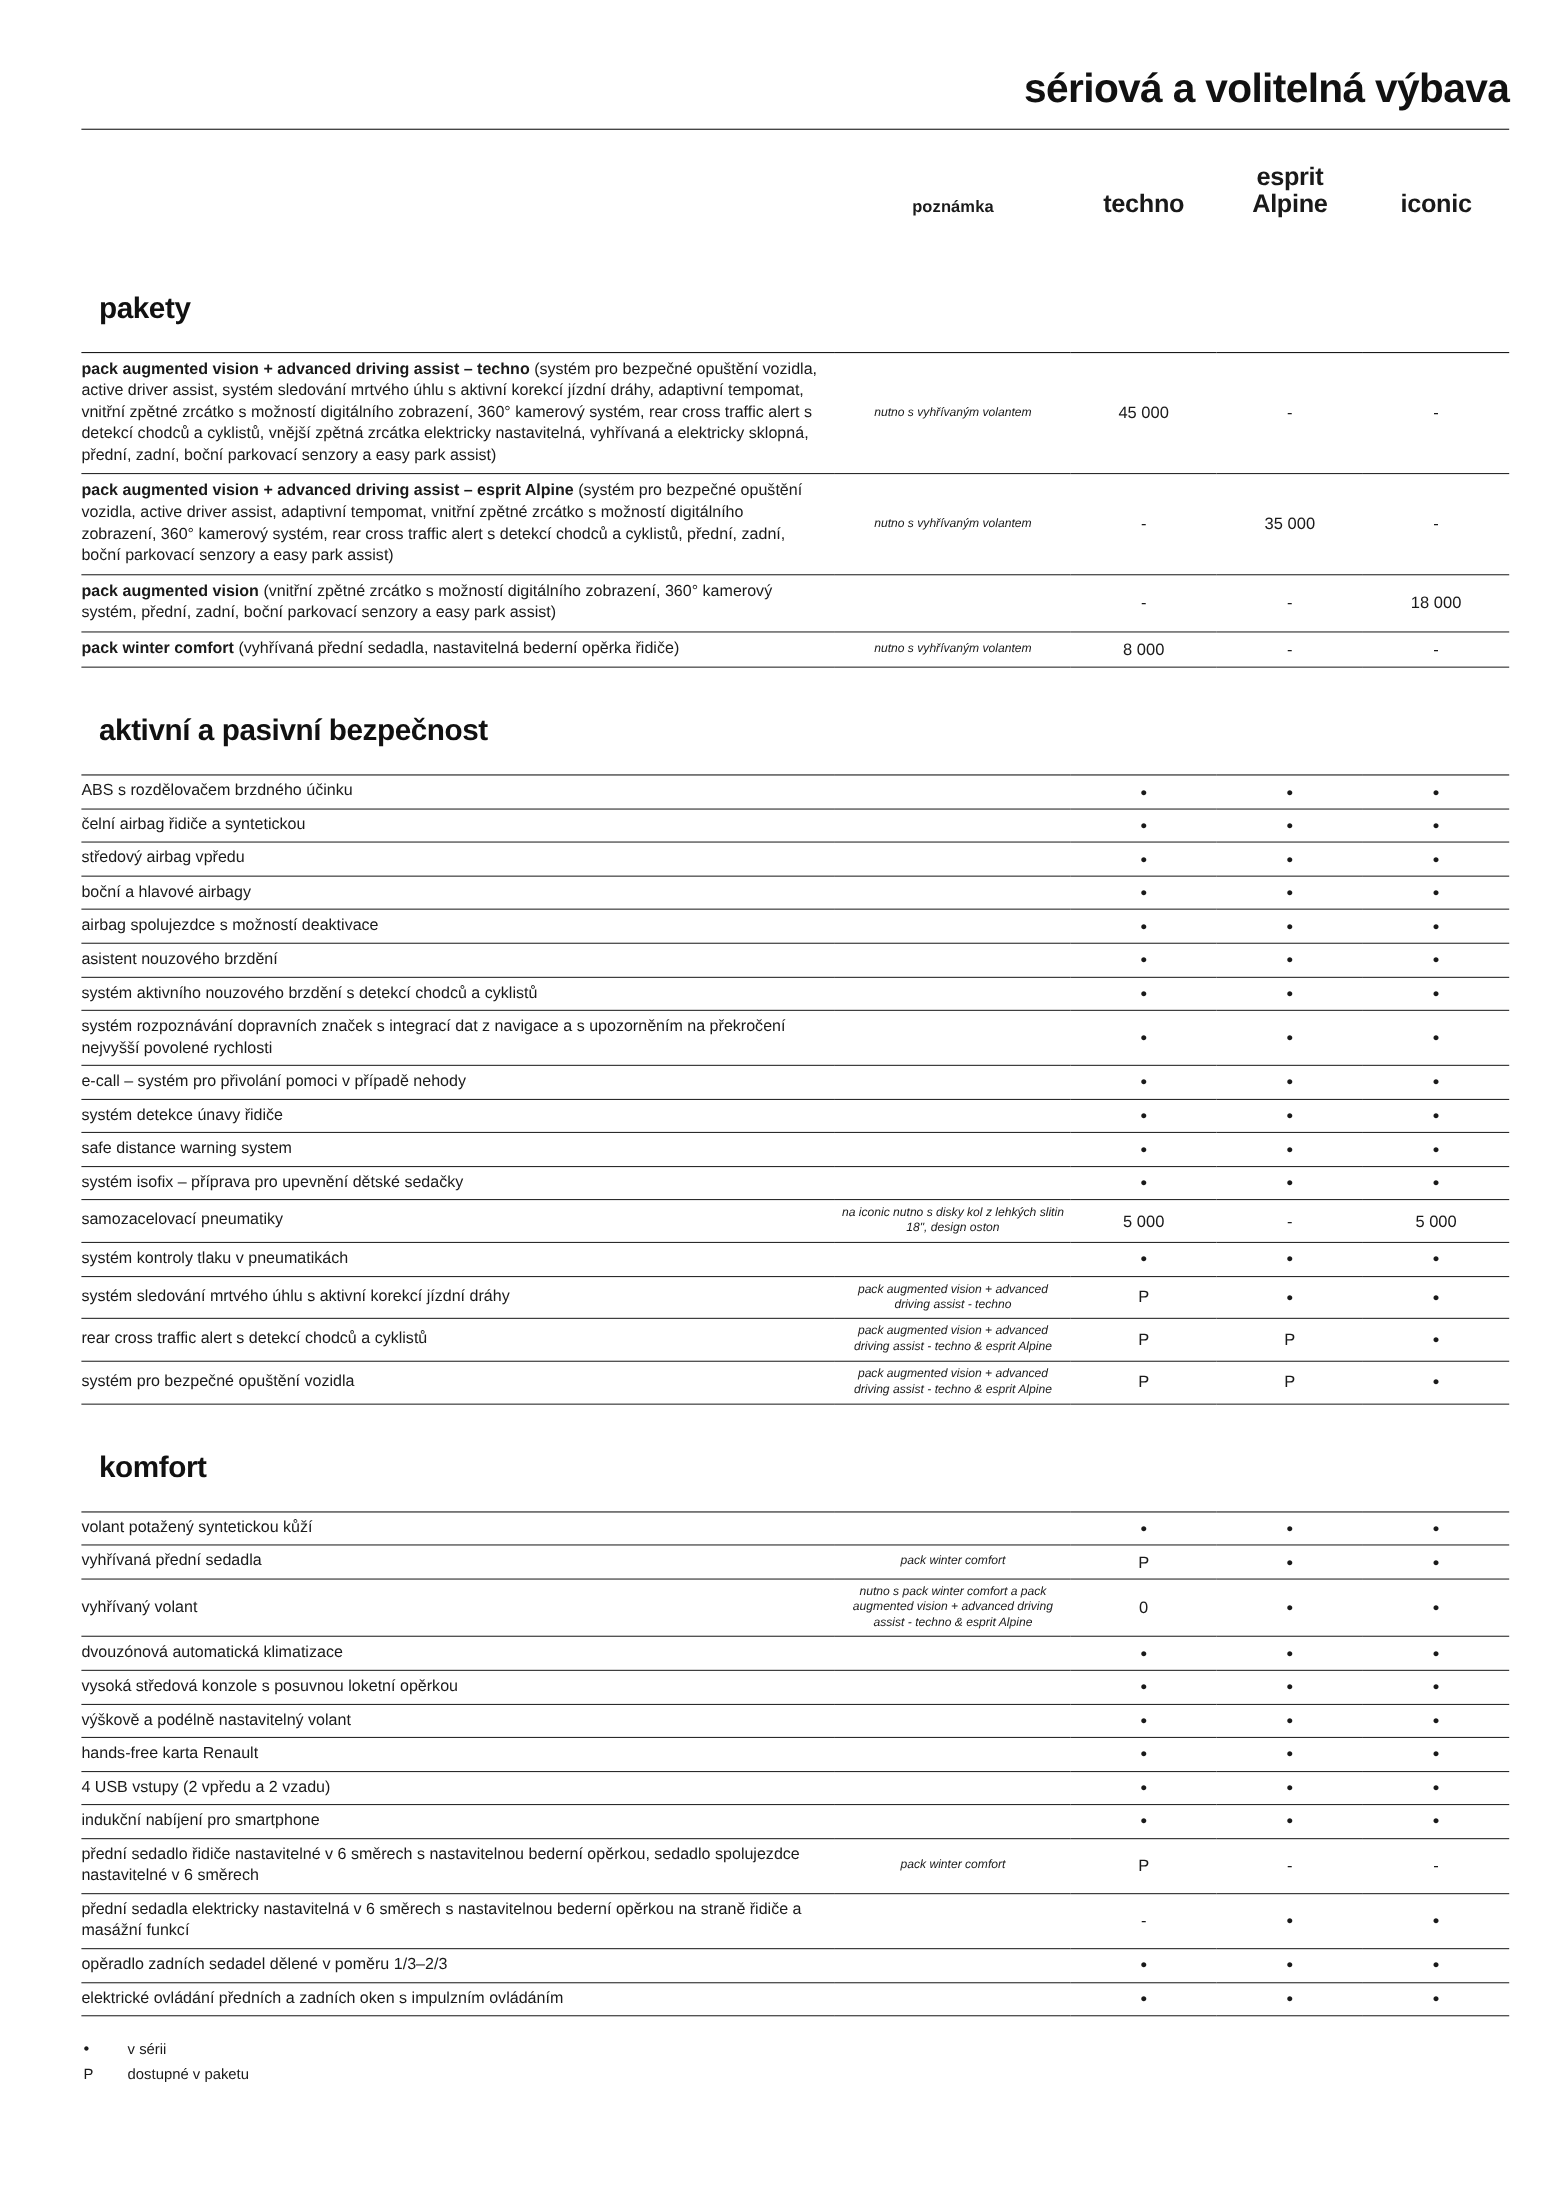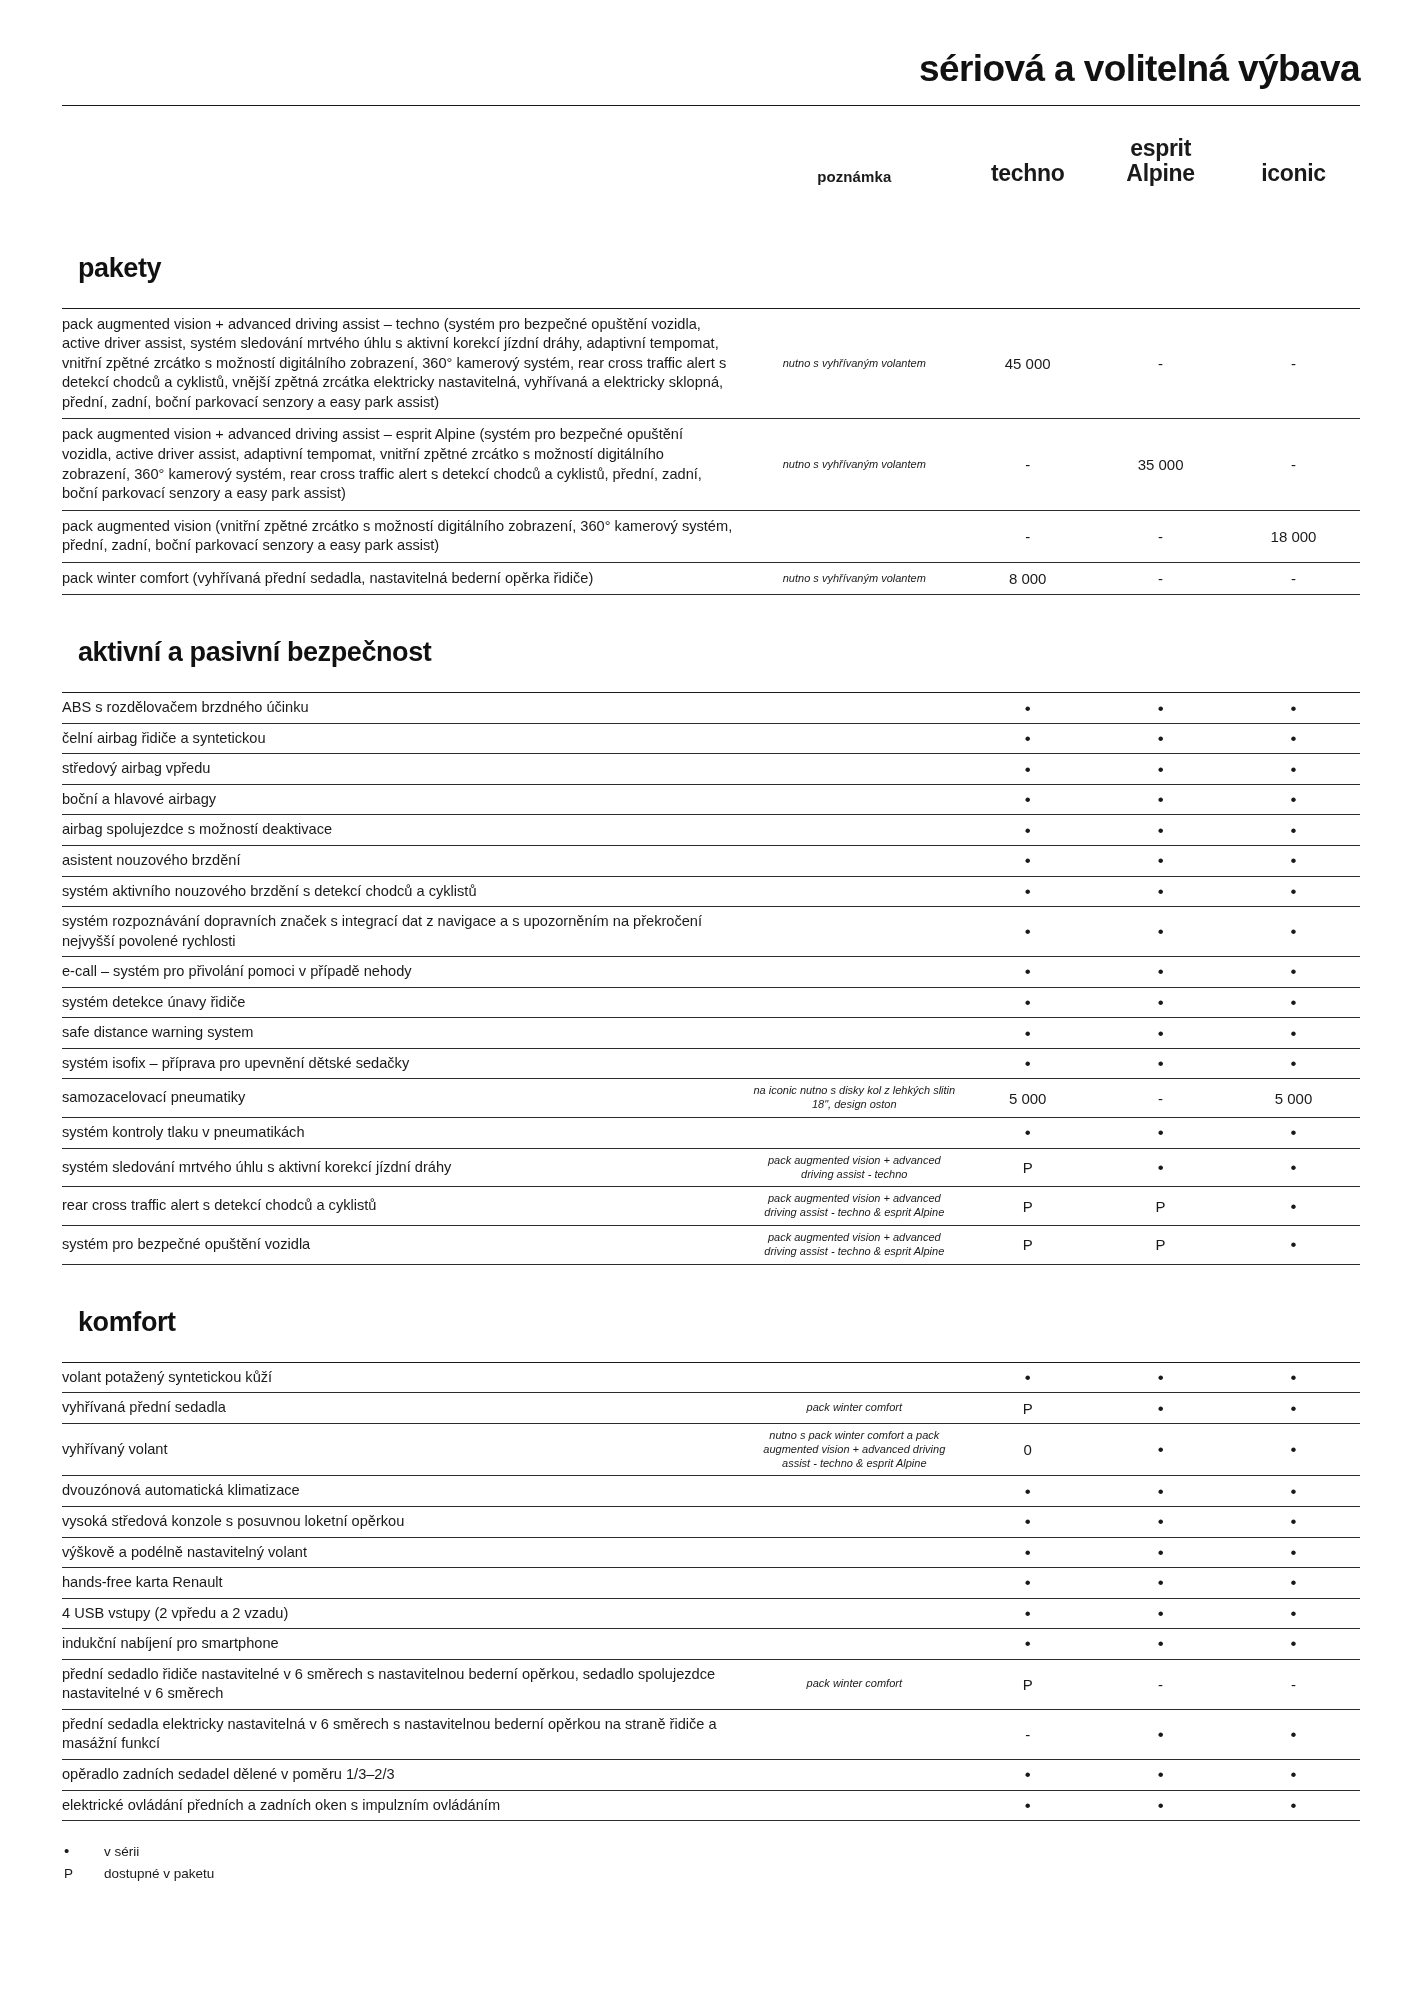--- a/index.html
+++ b/index.html
@@ -7,21 +7,21 @@
     margin: 0; padding: 0;
     background: #ffffff;
     font-family: "Liberation Sans", sans-serif;
     color: #1a1a1a;
   }
   .page {
     width: 1414px;
     min-height: 2000px;
     position: relative;
     background: #fff;
-    padding: 4px;
+    padding: 16px;
   }
   .inner {
     position: relative;
     width: 1414px;
     padding: 44px 58px 40px 58px;
   }
 
   
   .doc-title {
     text-align: right;
@@ -97,21 +97,21 @@
     border-bottom: 1px solid #2b2b2b;
     padding: 5px 0 5px 0;
     vertical-align: middle;
   }
   td.feature {
     font-size: 14.6px;
     line-height: 1.34;
     padding-right: 14px !important;
     color: #1a1a1a;
   }
-  td.feature b { font-weight: 400; }
+  td.feature b { font-weight: 700; }
   td.note {
     font-size: 11px;
     font-style: italic;
     text-align: center;
     line-height: 1.26;
     color: #1a1a1a;
     padding: 5px 6px !important;
   }
   td.val {
     text-align: center;

